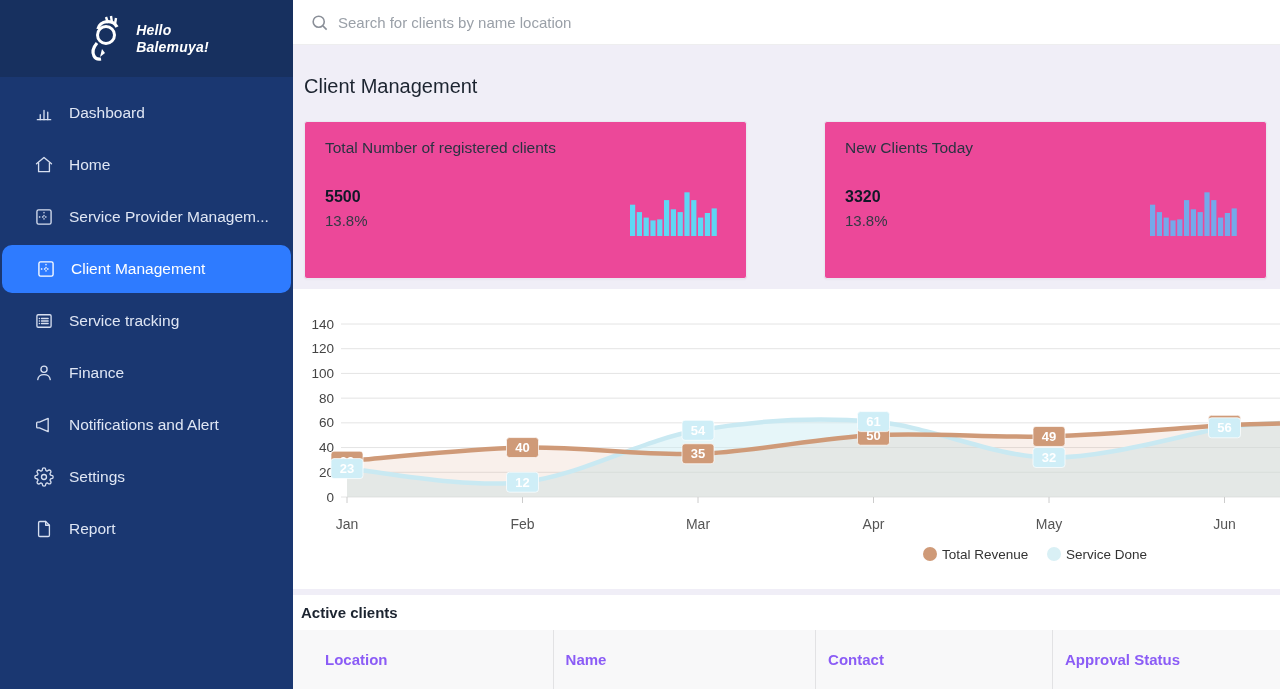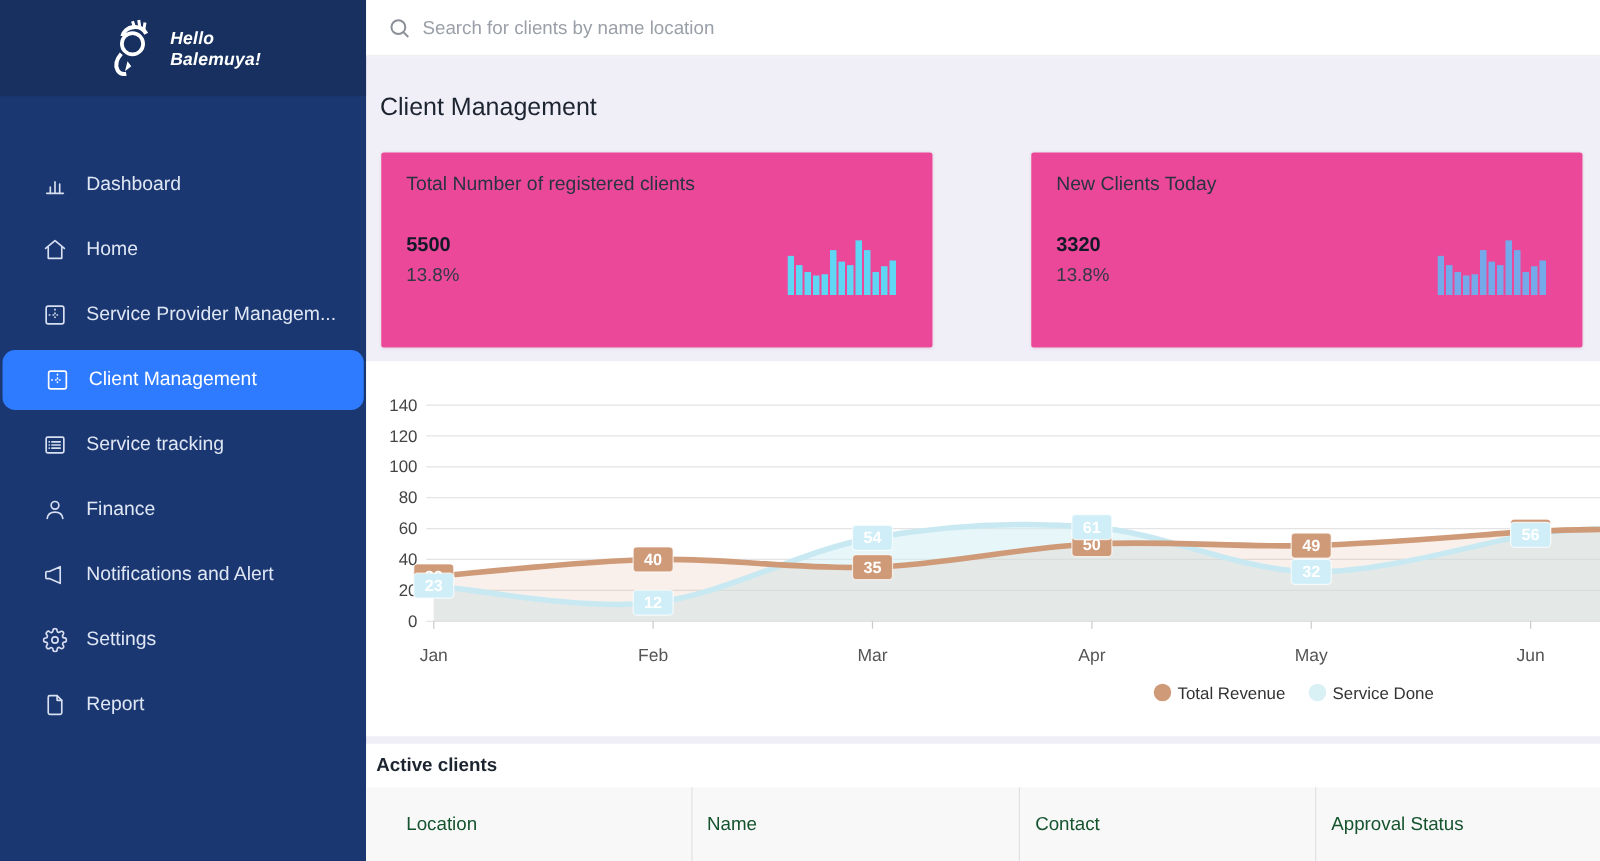--- a/index.html
+++ b/index.html
@@ -1,20 +1,20 @@
 <!DOCTYPE html>
 <html><head>
 <meta charset="utf-8">
 <style>
   * { box-sizing: border-box; margin: 0; padding: 0; }
   html,body { width:1280px; height:689px; overflow:hidden; }
   body { font-family:"Liberation Sans", sans-serif; display:flex; background:#f0eef7; }
 
   
-  .sidebar { width:293px; min-width:293px; height:689px; background:#1a3771; display:flex; flex-direction:column;gap:35px; }
+  .sidebar { width:293px; min-width:293px; height:689px; background:#1a3771; display:flex; flex-direction:column; }
   .sidebar-header { height:77px; background:#17305f; display:flex; align-items:center; justify-content:center; gap:6px; }
   .logo-icon svg { display:block; }
   .logo-text { color:#fff; font-weight:bold; font-style:italic; font-size:14px; line-height:1.15; letter-spacing:.2px; }
   .menu { padding-top:10px; display:flex; flex-direction:column; }
   .menu-item { height:52px; display:flex; align-items:center; gap:15px; padding-left:33px; color:#dfe6f4; font-size:15.5px; cursor:pointer; }
   .menu-item .mi-icon { width:21px; height:21px; display:flex; align-items:center; justify-content:center; }
   .menu-item.active { background:#2e7bff; border-radius:10px; height:48px; margin:2px 2px; color:#ffffff; }
 
   
   .main { flex:1; display:flex; flex-direction:column; background:#f0eef7; }
@@ -30,21 +30,21 @@
   .stat-value { font-size:16px; font-weight:bold; color:#111827; margin-top:31px; }
   .stat-pct { font-size:15px; color:#333a45; margin-top:6px; }
   .spark { position:absolute; right:28px; top:68px; }
 
   .chart-card { margin-top:10px; background:#ffffff; height:300px; }
   .chart-card svg { display:block; }
 
   .active-clients { margin-top:6px; background:#ffffff; flex:1; display:flex; flex-direction:column; }
   .section-title { font-size:15px; font-weight:bold; color:#1c2430; padding:9px 0 9px 8px; }
   .table-header { background:#f8f8f9; flex:1; display:flex; align-items:center; }
-  .th-cell { font-size:15px; font-weight:normal; color:#14532d; height:100%; display:flex; align-items:center; }
+  .th-cell { font-size:15px; font-weight:bold; color:#8b5cf6; height:100%; display:flex; align-items:center; }
   .th-cell:first-child { padding-left:32px; }
   .th-cell + .th-cell { border-left:1px solid #e2e2e4; padding-left:12px; }
 </style>
 </head>
 <body>
 
 <div class="sidebar">
   <div class="sidebar-header">
     <span class="logo-icon">
       <svg width="46" height="52" viewBox="0 0 46 52" fill="none">

